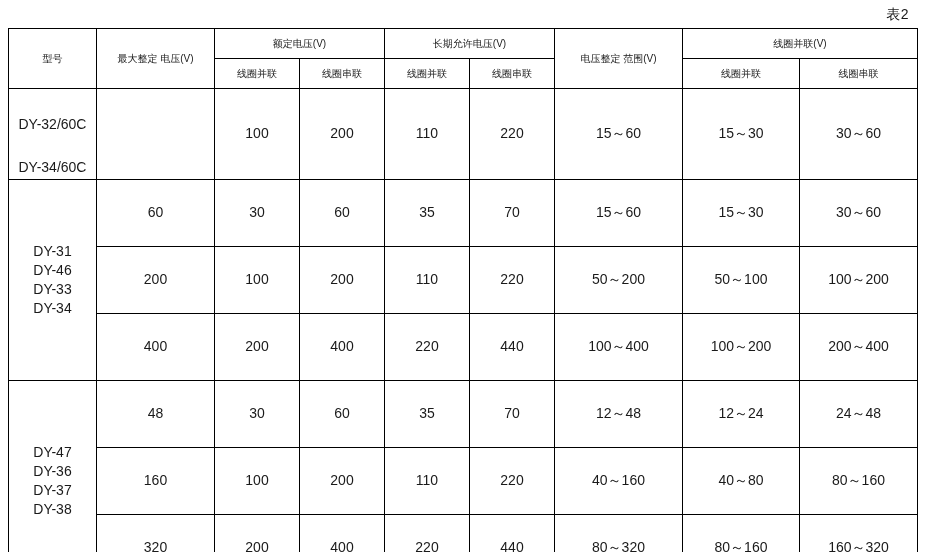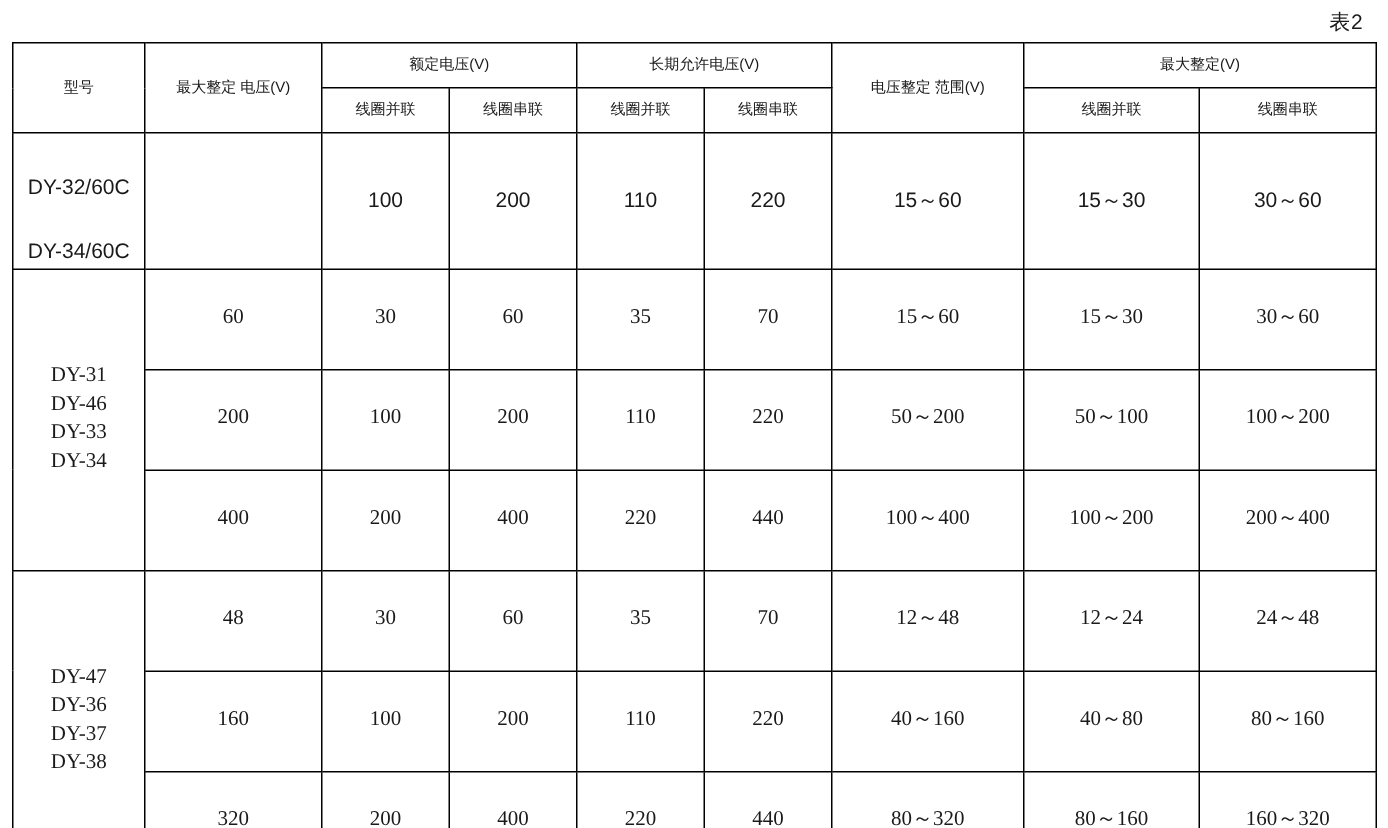--- a/index.html
+++ b/index.html
@@ -61,21 +61,21 @@
   .col-act-p   { width: 117px; }
   .col-act-s   { width: 118px; }
 
   .model-cell {
     text-align: left;
     padding-left: 10px;
     line-height: 1.9;
     font-size: 14px;
   }
   .model-cell .mline { display: block; }
-  .data-row td { height: 62px; font-family: Liberation Serif, serif; }
+  .data-row td { height: 62px; }
   .group1 td { height: 54px; }
   .hdr-main { height: 30px; }
   .hdr-sub { height: 30px; font-family: Liberation Serif, serif; }
   .nowrap { white-space: nowrap; margin-top: 24px; }
 </style>
 </head>
 <body>
 
 <div class="page">
 
@@ -99,21 +99,21 @@
         <th rowspan="2">
           <span class="mline">最大整定</span>
           <span class="mline">电压(V)</span>
         </th>
         <th colspan="2">额定电压(V)</th>
         <th colspan="2">长期允许电压(V)</th>
         <th rowspan="2">
           <span class="mline">电压整定</span>
           <span class="mline">范围(V)</span>
         </th>
-        <th colspan="2">最大整定(V)</th>
+        <th colspan="2">线圈并联(V)</th>
       </tr>
       <tr class="hdr-sub">
         <th>线圈并联</th>
         <th>线圈串联</th>
         <th>线圈并联</th>
         <th>线圈串联</th>
         <th>线圈并联</th>
         <th>线圈串联</th>
       </tr>
     </thead>

